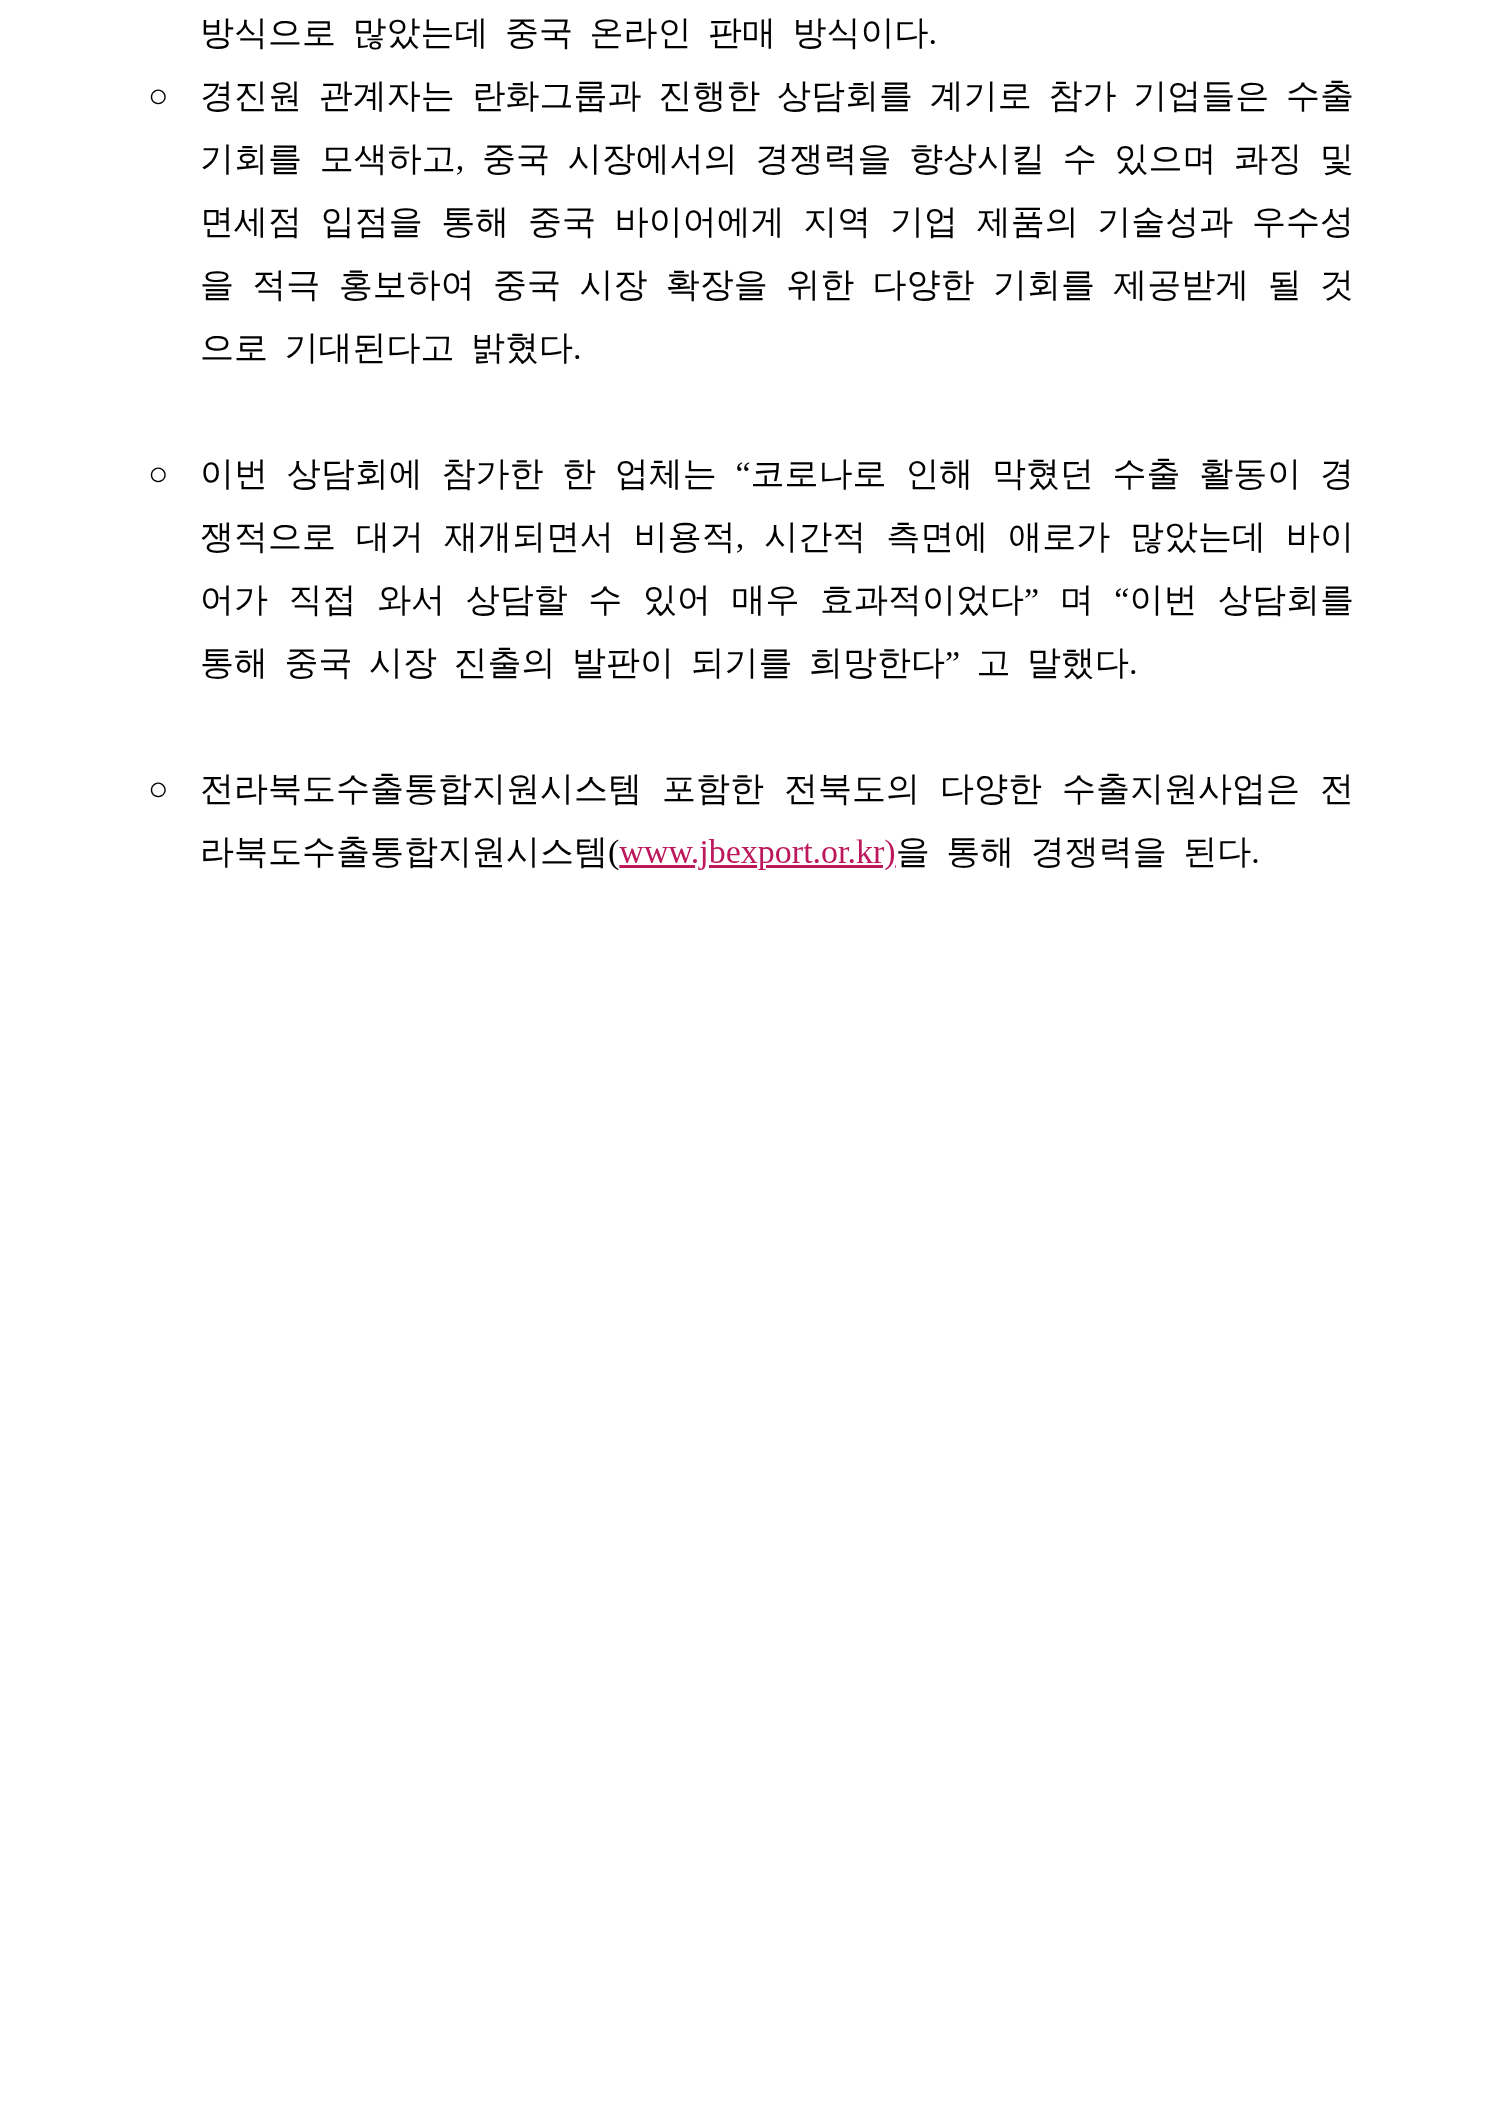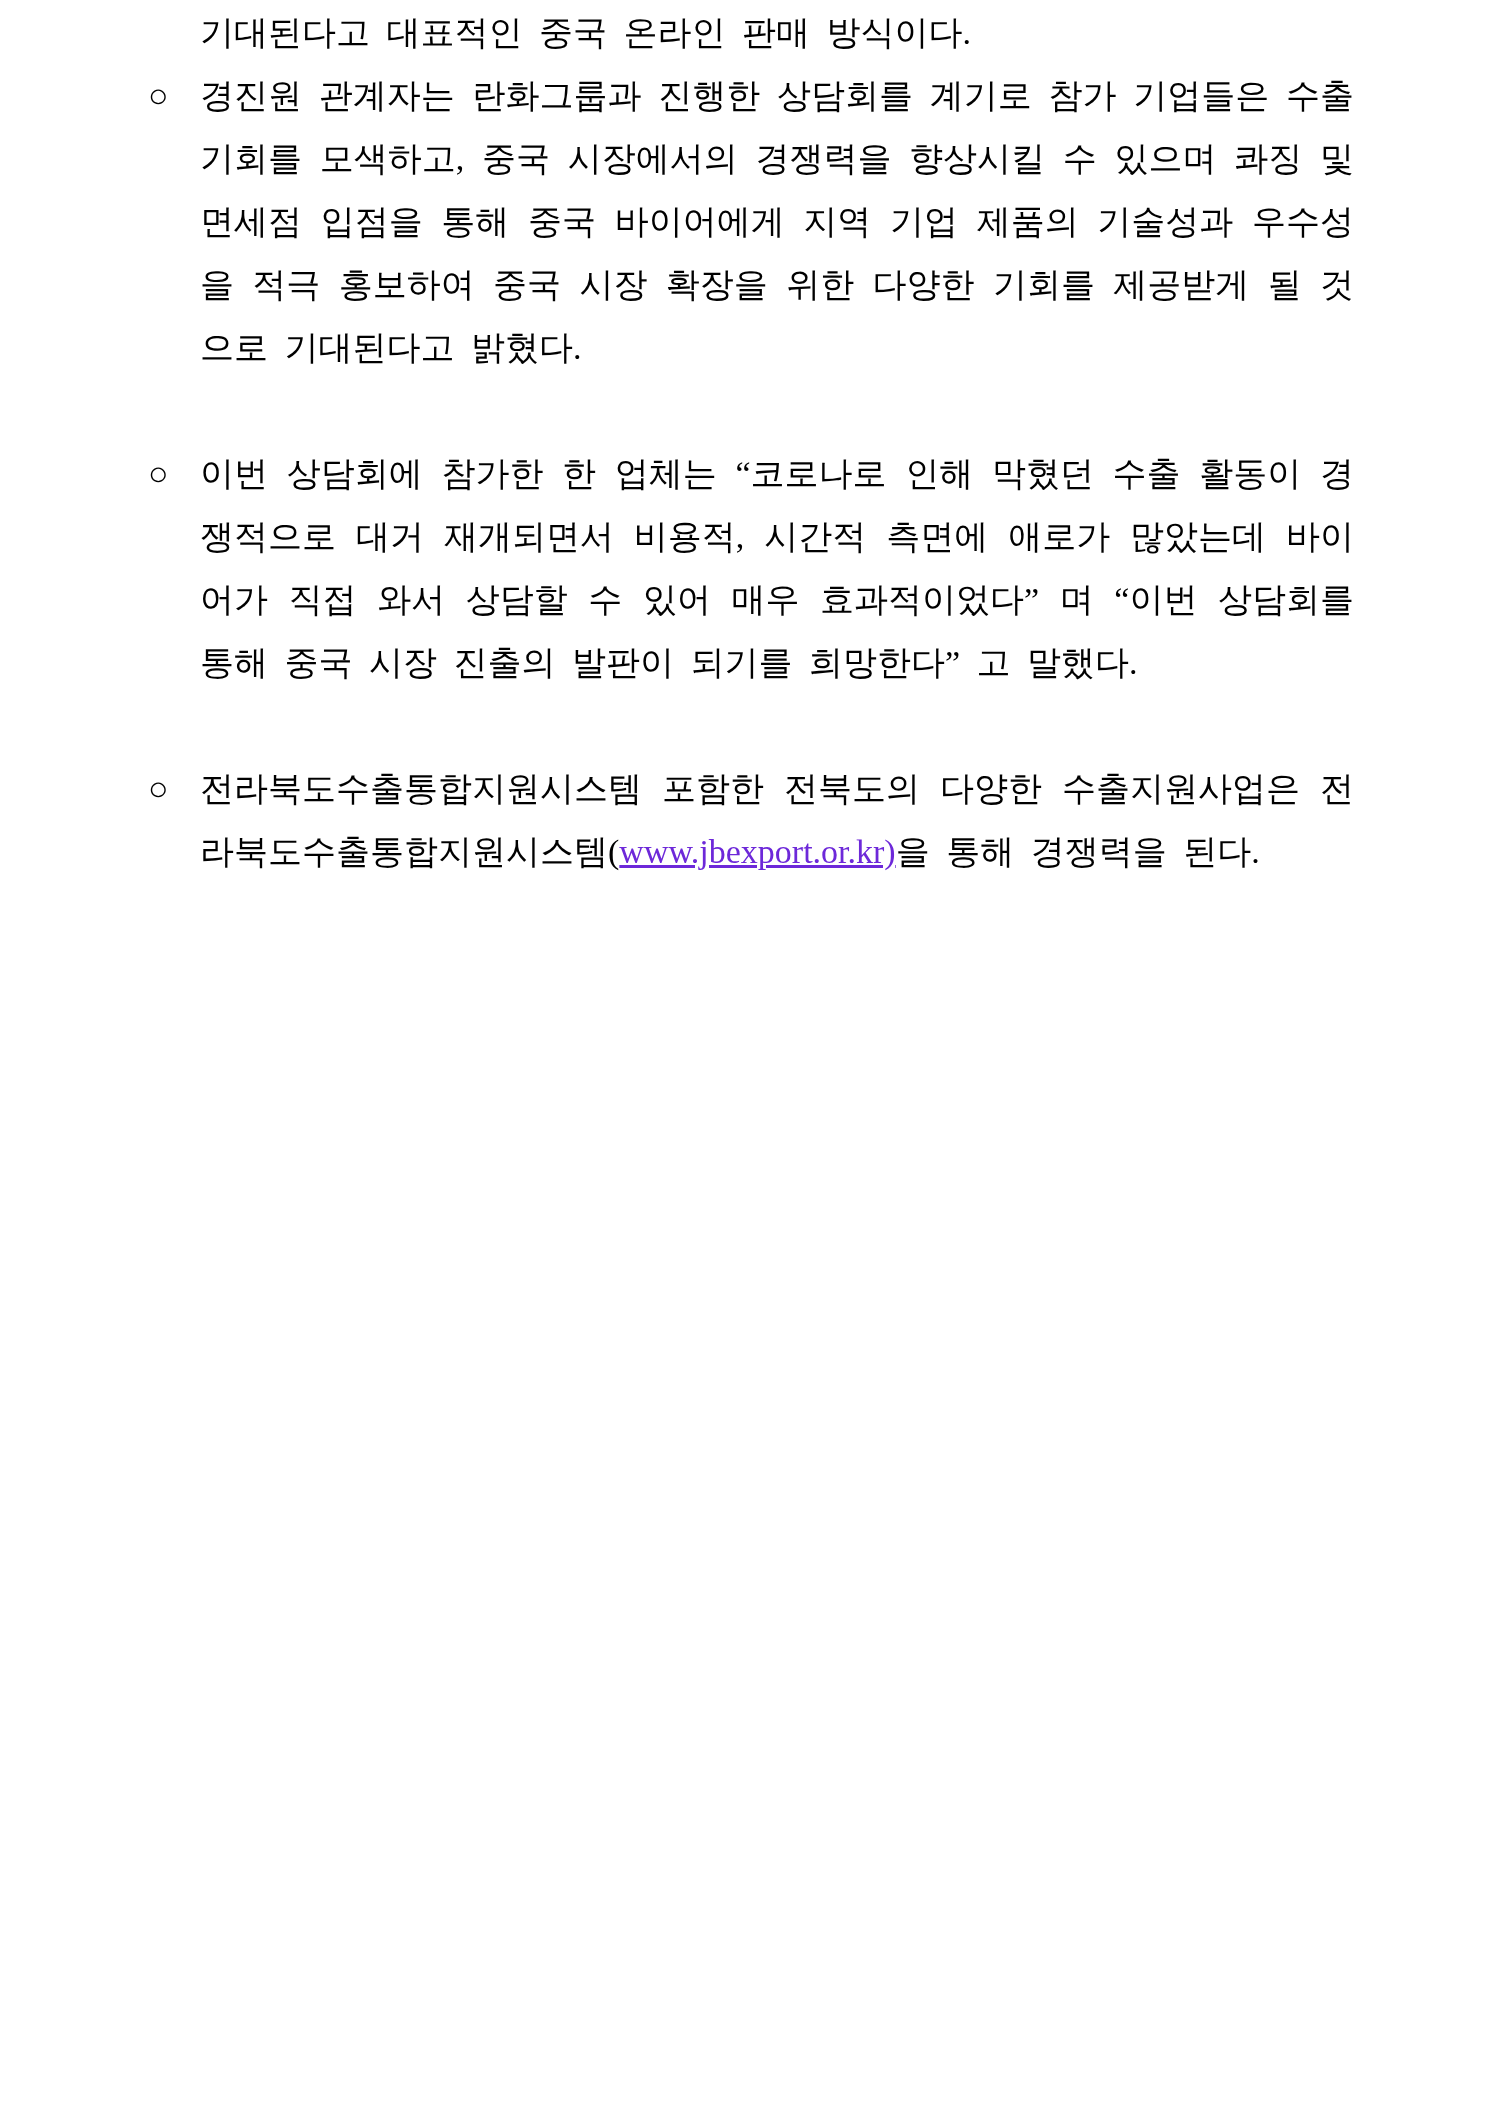--- a/index.html
+++ b/index.html
@@ -37,31 +37,31 @@
     flex: 0 0 52px;
     text-align: left;
   }
   .btext {
     flex: 1 1 auto;
     text-align: justify;
     word-spacing: 8px;
     word-break: normal;
   }
   a.doclink {
-    color: #6d28d9;
+    color: #be185d;
     text-decoration: underline;
     cursor: pointer;
   }
 </style>
 </head>
 <body>
 
 <div class="page">
 
-  <p class="continuation">기대된다고 대표적인 중국 온라인 판매 방식이다.</p>
+  <p class="continuation">방식으로 많았는데 중국 온라인 판매 방식이다.</p>
 
   <div class="bullet">
     <span class="marker">○</span>
     <span class="btext">경진원 관계자는 란화그룹과 진행한 상담회를 계기로 참가 기업들은 수출 기회를 모색하고, 중국 시장에서의 경쟁력을 향상시킬 수 있으며 콰징 및 면세점 입점을 통해 중국 바이어에게 지역 기업 제품의 기술성과 우수성을 적극 홍보하여 중국 시장 확장을 위한 다양한 기회를 제공받게 될 것으로 기대된다고 밝혔다.</span>
   </div>
 
   <div class="bullet">
     <span class="marker">○</span>
     <span class="btext">이번 상담회에 참가한 한 업체는 “코로나로 인해 막혔던 수출 활동이 경쟁적으로 대거 재개되면서 비용적, 시간적 측면에 애로가 많았는데 바이어가 직접 와서 상담할 수 있어 매우 효과적이었다” 며 “이번 상담회를 통해 중국 시장 진출의 발판이 되기를 희망한다” 고 말했다.</span>
   </div>

